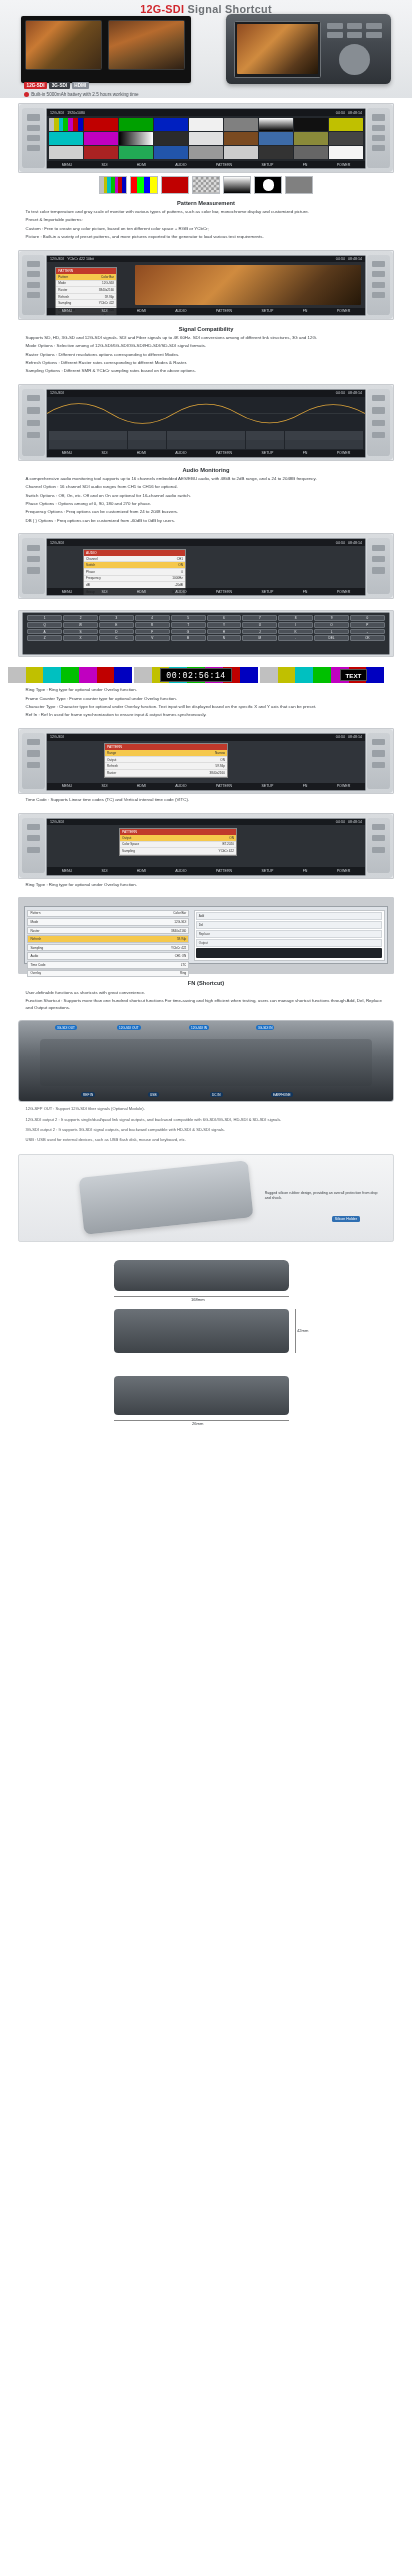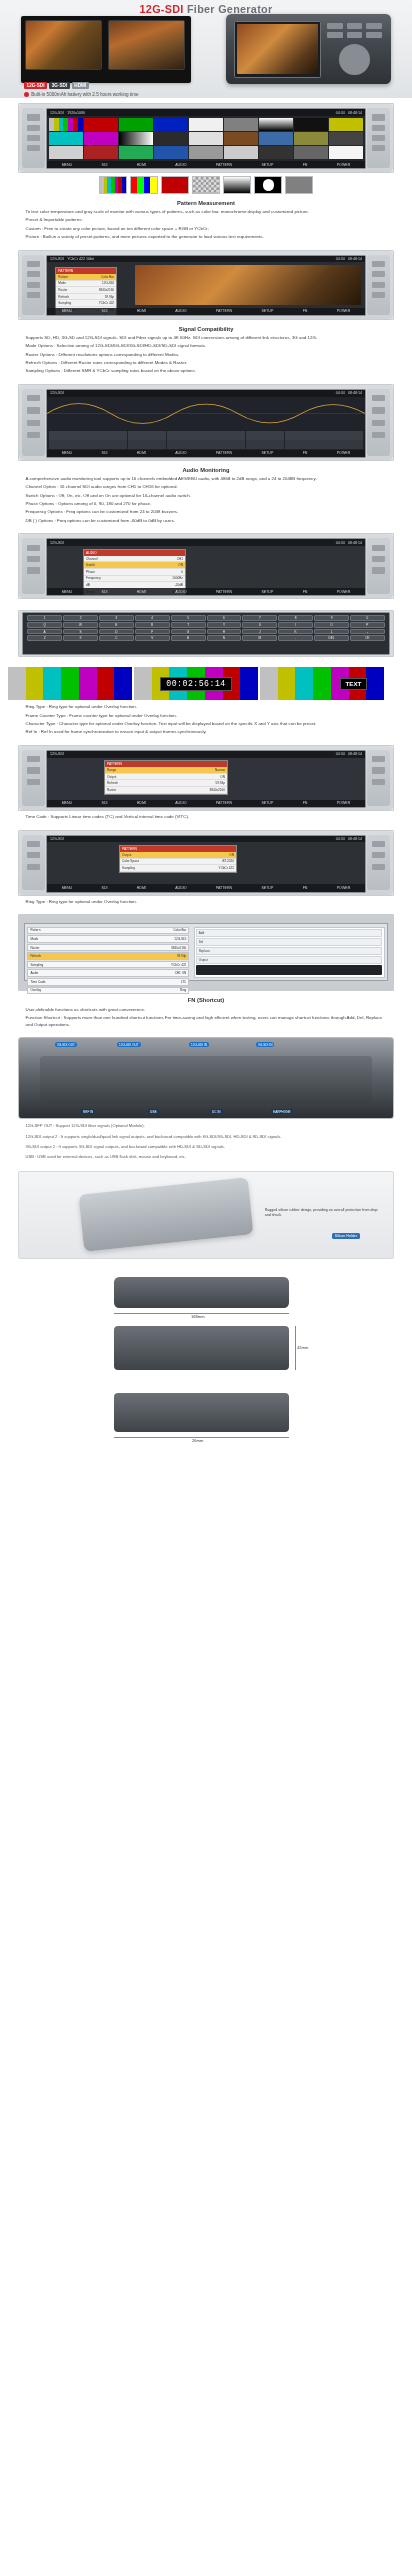--- a/index.html
+++ b/index.html
@@ -339,21 +339,21 @@
     position:absolute; background:#888;
   }
 </style>
 </head>
 <body>
 
 <div class="page">
 
   <div class="hero">
     <div class="hero-title">
-      <span class="accent">12G-SDI</span><span> Fiber Generator</span>
+      <span class="accent">12G-SDI</span><span> Signal Shortcut</span>
     </div>
     <div class="hero-photo">
       <div class="inner-shot"></div>
       <div class="inner-shot2"></div>
     </div>
     <div class="hero-badge">
       <span class="b1">12G-SDI</span>
       <span class="b2">3G-SDI</span>
       <span class="b3">HDMI</span>
     </div>
@@ -743,21 +743,21 @@
             <div class="key">.</div>
             <div class="key">DEL</div>
             <div class="key">OK</div>
           </div>
         </div>
       </div>
     </div>
   </div>
 
   <div class="section">
-    <div class="shot" style="height:33px;border:0;background:transparent;margin-left:8px;">
+    <div class="shot" style="height:16px;border:0;background:transparent;margin-left:8px;">
       <div style="position:relative;height:100%;display:flex;gap:2.1px;">
         <div style="flex:1;position:relative;display:flex;">
           <div style="flex:1;background:#c0c0c0"></div>
             <div style="flex:1;background:#c0c000"></div>
           <div style="flex:1;background:#00c0c0"></div>
             <div style="flex:1;background:#00c000"></div>
           <div style="flex:1;background:#c000c0"></div>
             <div style="flex:1;background:#c00000"></div>
           <div style="flex:1;background:#0000c0"></div>
         </div>

